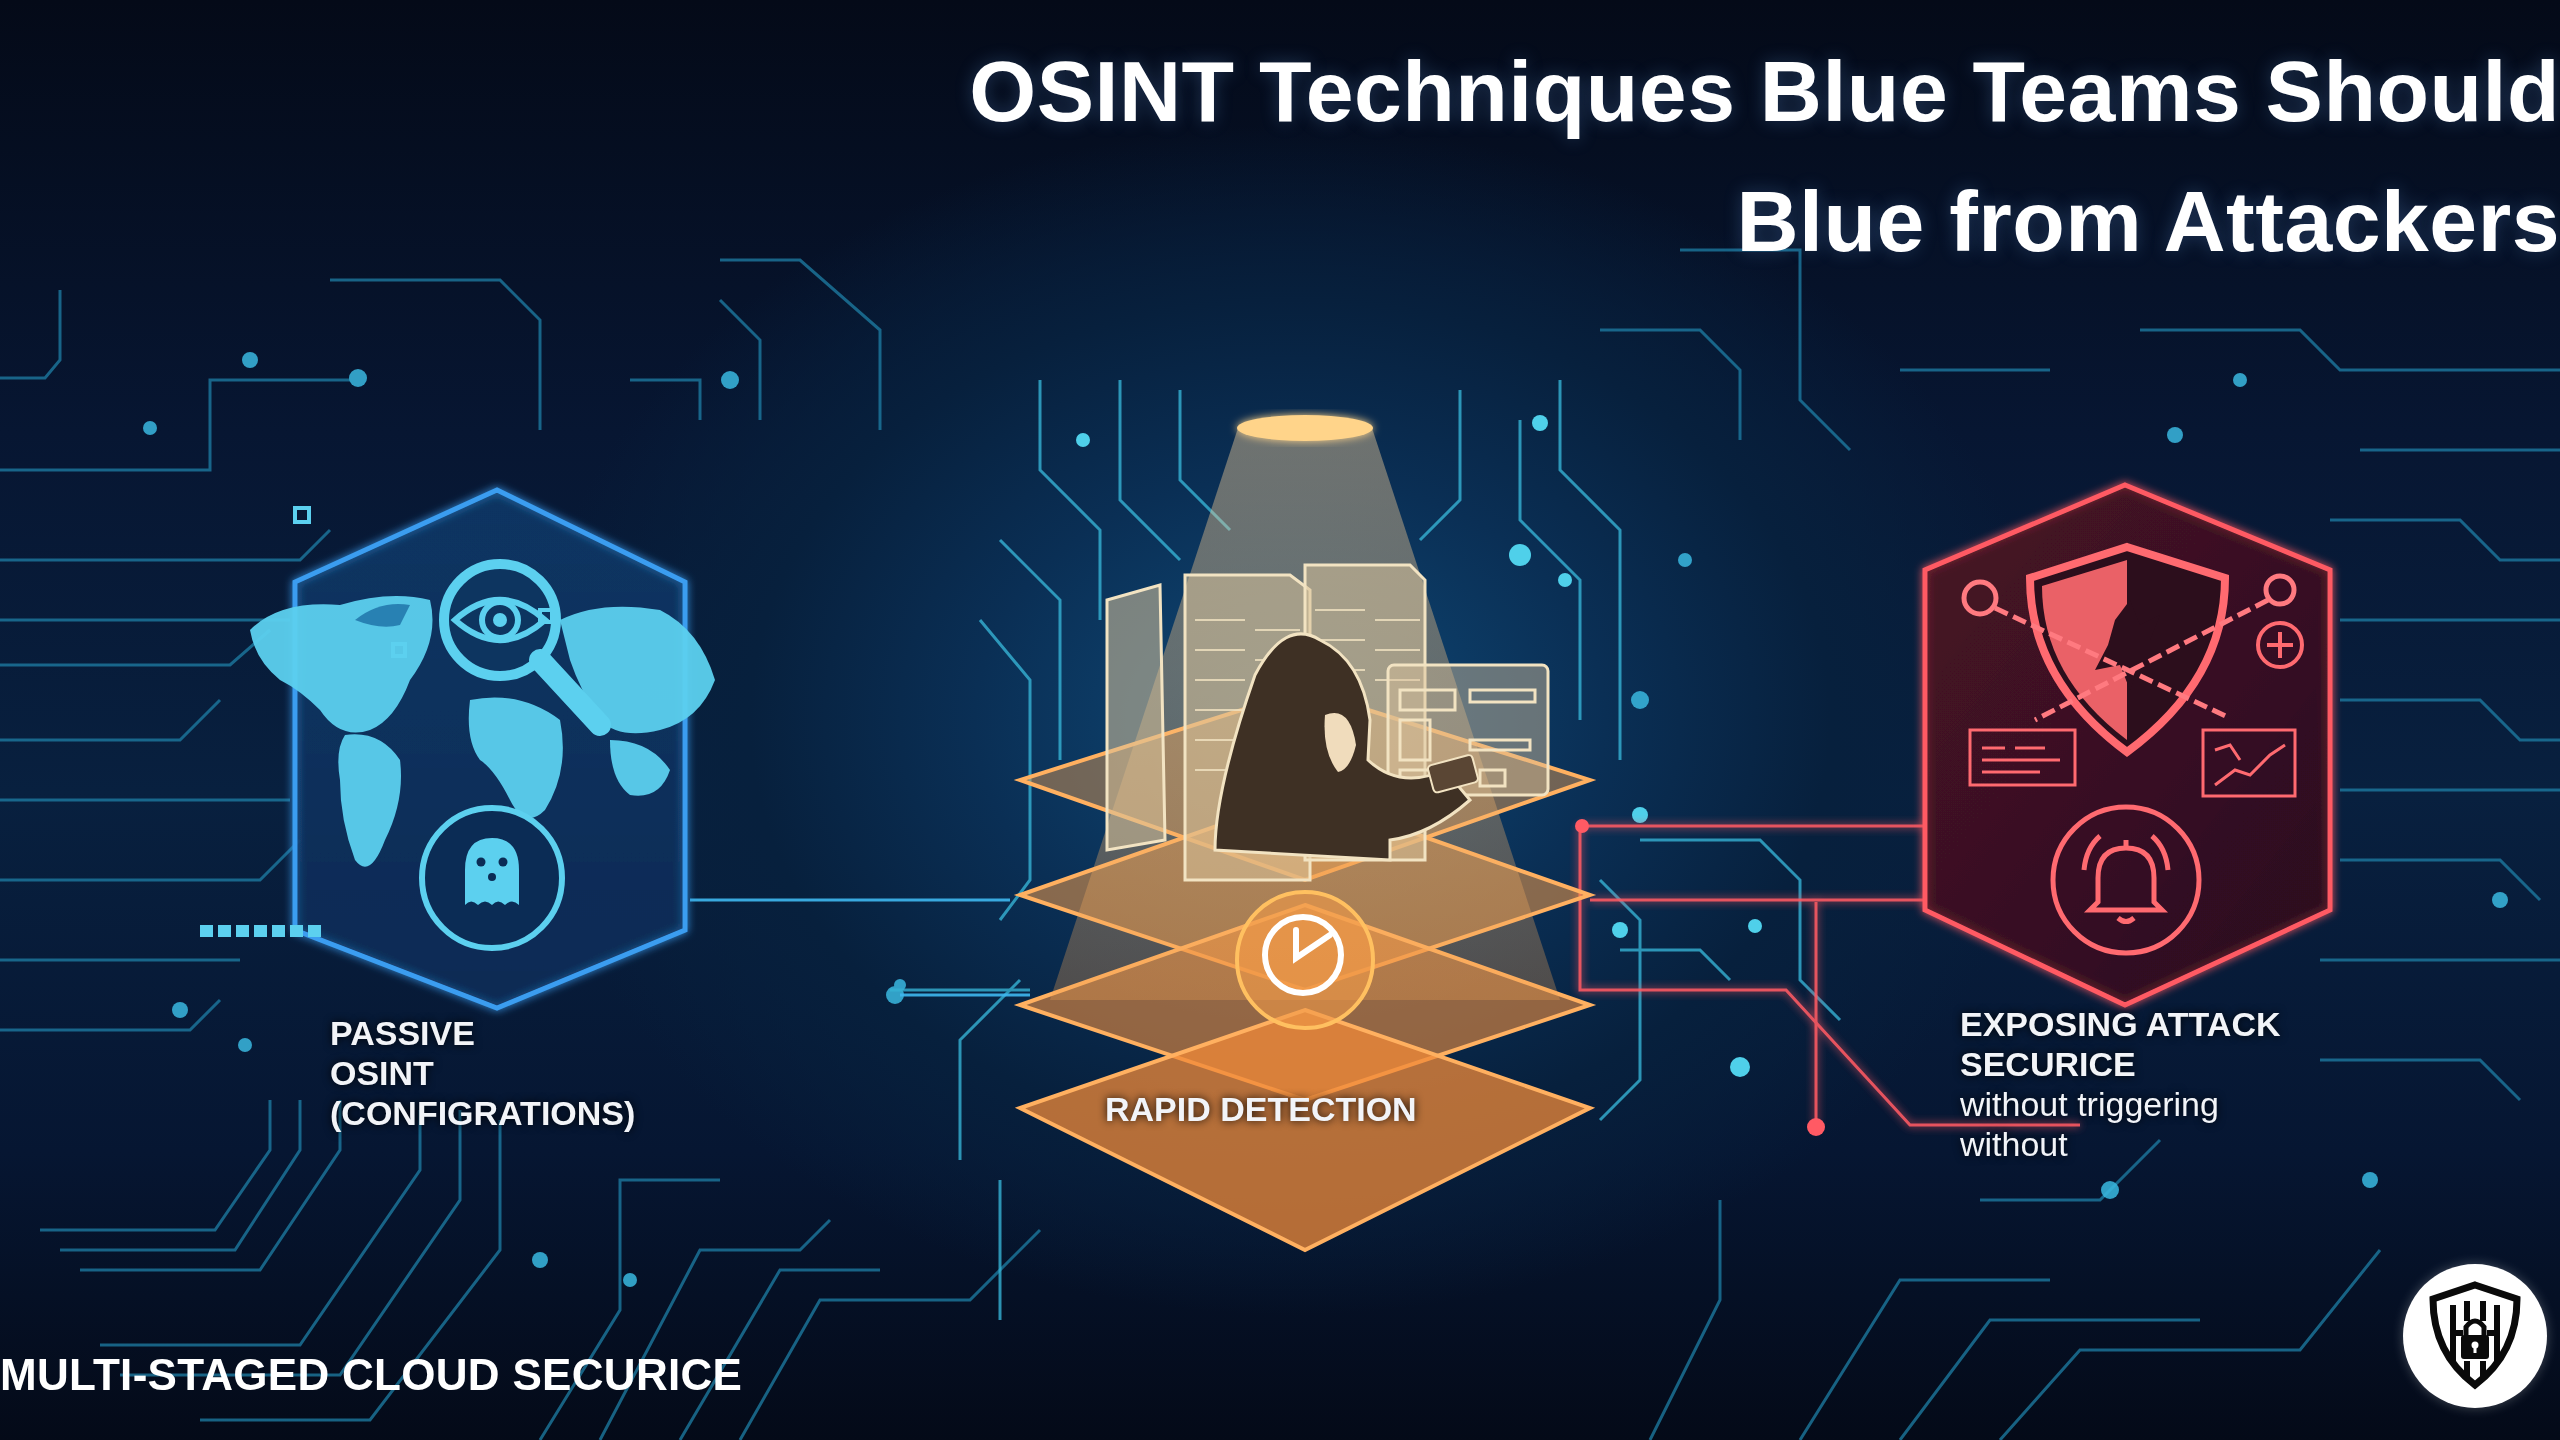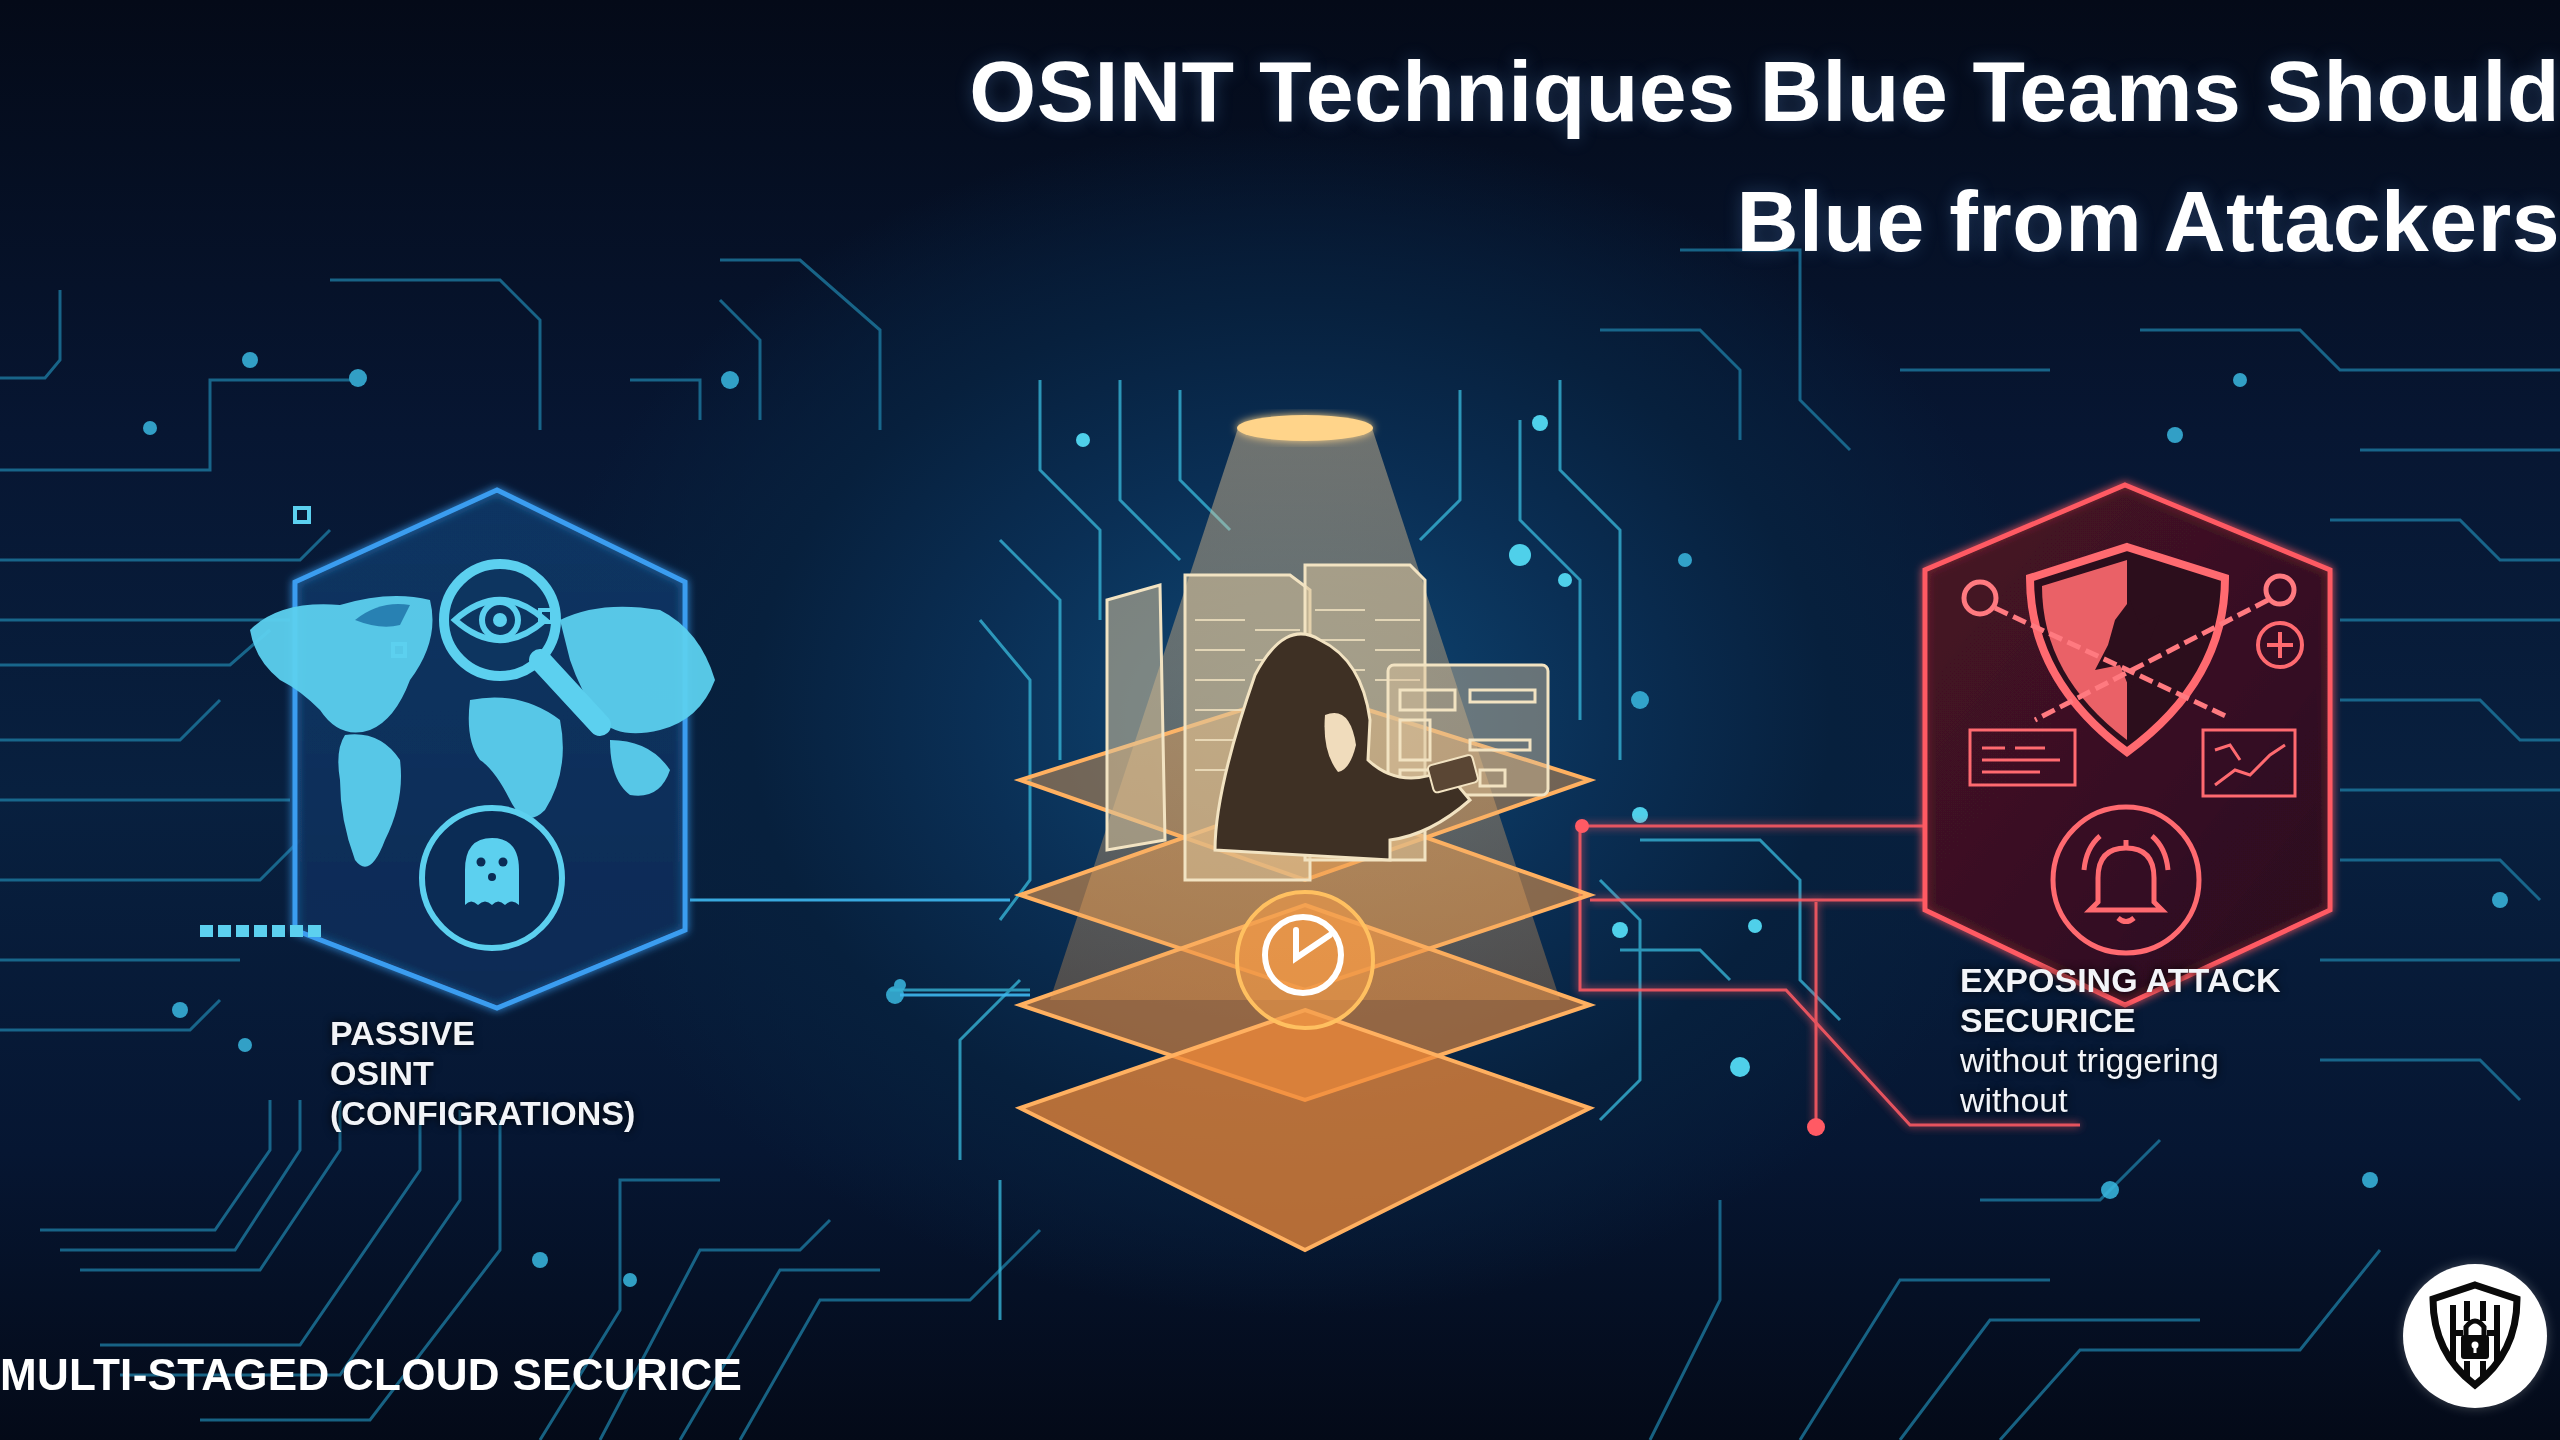--- a/index.html
+++ b/index.html
@@ -330,23 +330,24 @@
 <div class="title t1">OSINT Techniques Blue Teams Should</div>
 <div class="title t2">Blue from Attackers</div>
 
 <div class="label" style="left:330px; top:1013px; width:320px;">
   <span class="caps">PASSIVE</span>
   <span class="caps">OSINT</span>
   <span class="caps">(CONFIGRATIONS)</span>
 </div>
 
 <div class="label" style="left:1105px; top:1089px; width:400px;">
+  <span class="caps">RAPID DETECTION</span>
 </div>
 
-<div class="label" style="left:1960px; top:960px; width:360px;">
+<div class="label" style="left:1960px; top:1004px; width:360px;">
   <span class="caps">EXPOSING ATTACK</span>
   <span class="caps">SECURICE</span>
   <span class="lower">without triggering</span>
   <span class="lower">without</span>
 </div>
 
 <div class="footer">MULTI-STAGED CLOUD SECURICE</div>
 
 <div class="logo">
   <svg width="96" height="110" viewBox="0 0 96 110">

